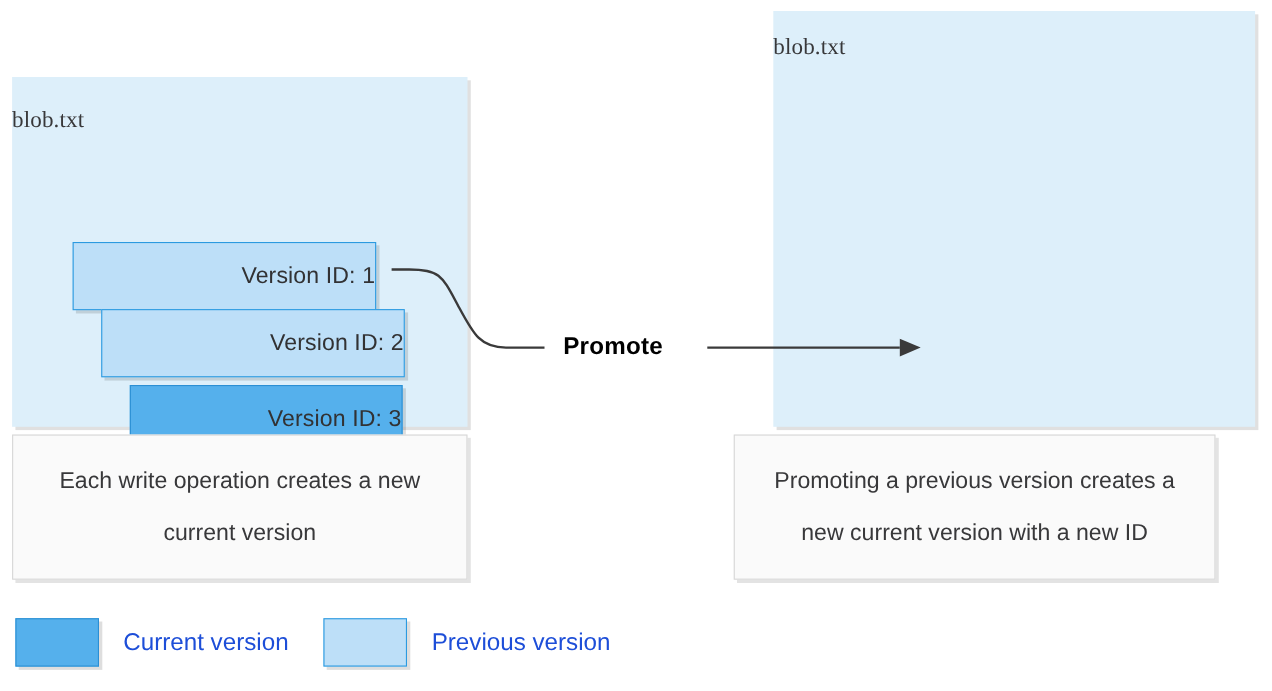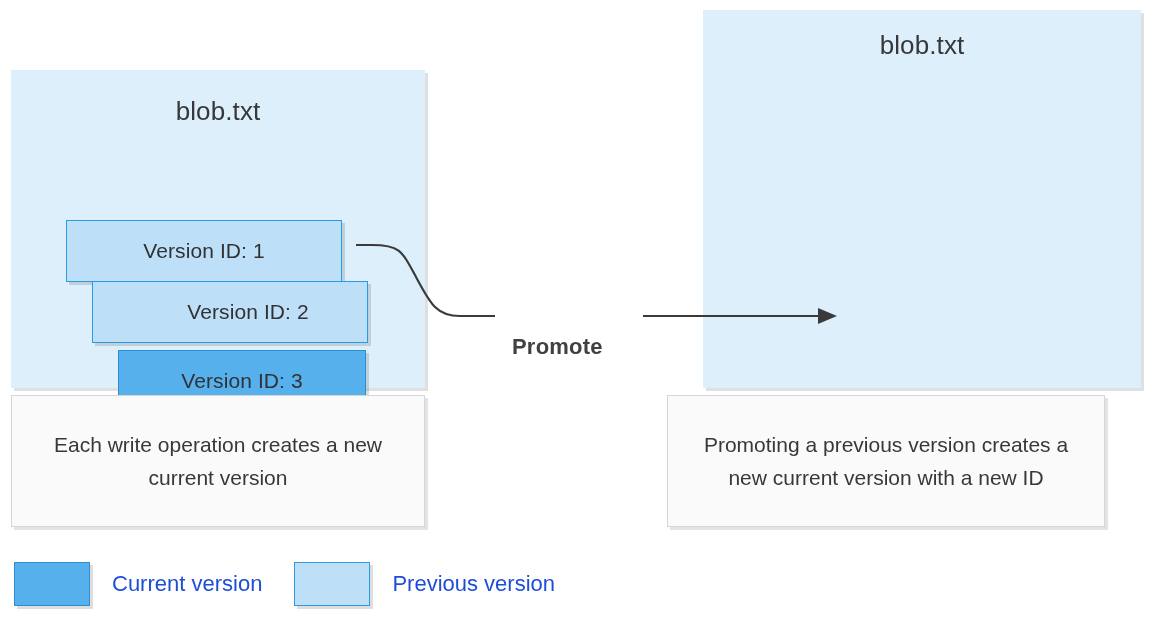--- a/index.html
+++ b/index.html
@@ -28,38 +28,38 @@
     background: #ddeffa;
     box-shadow: 3px 3px 0 0 rgba(0,0,0,0.12);
   }
   #panel-left  { left: 11px;  top: 70px; width: 414px; height: 318px; }
   #panel-right { left: 703px; top: 10px; width: 438px; height: 378px; }
 
   .panel-title {
     position: absolute;
     left: 0;
     right: 0;
-    text-align: center;
-    font-size: 26px;
+    font-size: 21px;
     color: #38383a;
     letter-spacing: 0.1px;
+    font-family: Liberation Serif, serif;
   }
   #panel-left  .panel-title { top: 26px; }
   #panel-right .panel-title { top: 20px; }
 
   
   .version-card {
     position: absolute;
     box-sizing: border-box;
     border: 1px solid #2b9ae0;
     background: #bddff8;
     box-shadow: 3px 3px 0 0 rgba(0,0,0,0.13);
     display: flex;
     align-items: center;
-    justify-content: center;
+    justify-content: flex-end;
   }
   .version-card.current {
     background: #55b0ec;
     border: 1px solid #2b8fd4;
   }
   .version-card .card-label {
     font-size: 21px;
     color: #323234;
     letter-spacing: 0.1px;
     white-space: nowrap;
@@ -79,44 +79,43 @@
     box-shadow: 3px 3px 0 0 rgba(0,0,0,0.11);
     display: flex;
     align-items: center;
     justify-content: center;
     text-align: center;
   }
   #caption-left  { left: 11px;  top: 395px; width: 414px; height: 132px; }
   #caption-right { left: 667px; top: 395px; width: 438px; height: 132px; }
   .caption-text {
     font-size: 21px;
-    line-height: 33px;
+    line-height: 47px;
     color: #38383a;
     padding: 0 16px;
   }
 
   
   #promote-svg {
     position: absolute;
     left: 340px;
     top: 225px;
     width: 500px;
     height: 130px;
     pointer-events: none;
   }
   #promote-label {
     position: absolute;
     left: 512px;
     top: 302px;
     font-size: 22px;
     font-weight: bold;
-    color: #404040;
+    color: #000000;
     letter-spacing: 0.2px;
     white-space: nowrap;
-    margin-top: 32px;
   }
 
   
   #legend {
     position: absolute;
     left: 14px;
     top: 561px;
     height: 46px;
     display: flex;
     align-items: center;

